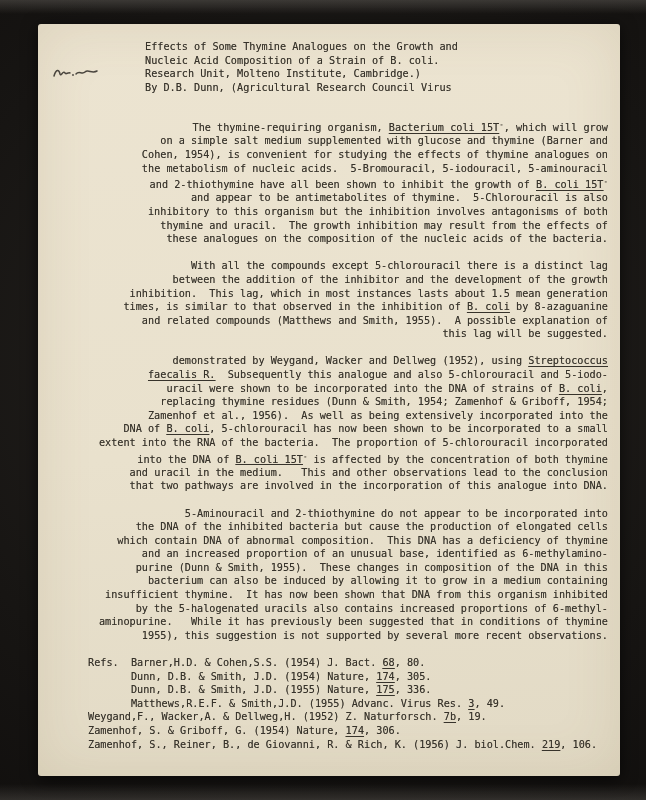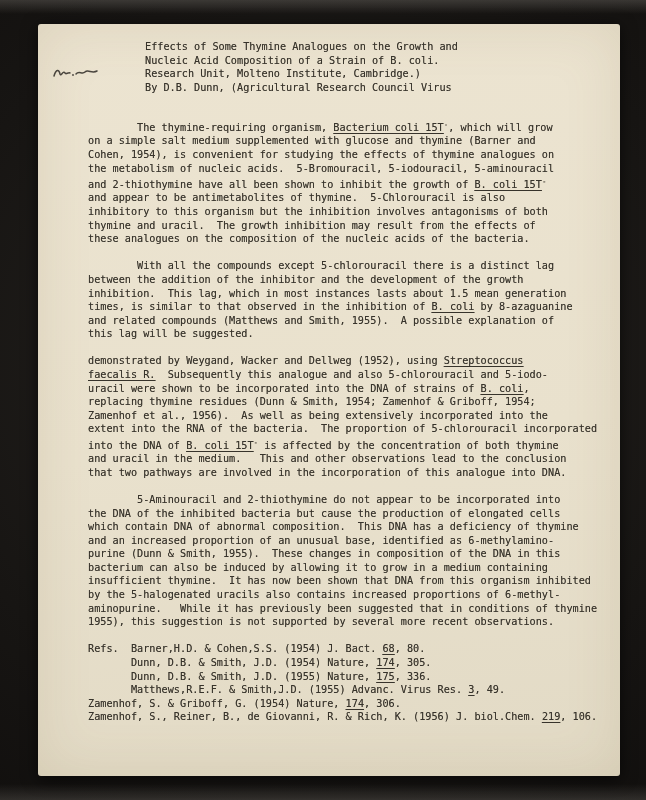--- a/index.html
+++ b/index.html
@@ -37,21 +37,21 @@
   .u {
     text-decoration: underline;
     text-decoration-thickness: 1px;
     text-underline-offset: 2px;
   }
   .sup {
     font-size: 7.5px;
     vertical-align: 3.5px;
   }
   .block-title { margin-left: 57px; margin-bottom: 24px; }
-  .block-paragraph { margin-bottom: 13.6px; }
+  .block-paragraph { margin-bottom: 13.6px; text-align: right; }
   .block-references { margin-bottom: 8px; }
   .scribble {
     position: absolute;
     left: 14px; top: 40px;
     width: 48px; height: 18px;
     opacity: 0.85;
   }
 </style>
 </head>
 <body>
@@ -88,20 +88,21 @@
           <div class="line"><span>times, is similar to that observed in the inhibition of </span><span class="u">B. coli</span><span> by 8-azaguanine</span></div>
           <div class="line"><span>and related compounds (Matthews and Smith, 1955).  A possible explanation of</span></div>
           <div class="line"><span>this lag will be suggested.</span></div>
         </div>
         <div class="block block-paragraph">
           <div class="line"><span>demonstrated by Weygand, Wacker and Dellweg (1952), using </span><span class="u">Streptococcus</span></div>
           <div class="line"><span class="u">faecalis R.</span><span>  Subsequently this analogue and also 5-chlorouracil and 5-iodo-</span></div>
           <div class="line"><span>uracil were shown to be incorporated into the DNA of strains of </span><span class="u">B. coli</span><span>,</span></div>
           <div class="line"><span>replacing thymine residues (Dunn &amp; Smith, 1954; Zamenhof &amp; Griboff, 1954;</span></div>
           <div class="line"><span>Zamenhof et al., 1956).  As well as being extensively incorporated into the</span></div>
+          <div class="line"><span>DNA of </span><span class="u">B. coli</span><span>, 5-chlorouracil has now been shown to be incorporated to a small</span></div>
           <div class="line"><span>extent into the RNA of the bacteria.  The proportion of 5-chlorouracil incorporated</span></div>
           <div class="line"><span>into the DNA of </span><span class="u">B. coli 15T</span><span class="sup">-</span><span> is affected by the concentration of both thymine</span></div>
           <div class="line"><span>and uracil in the medium.   This and other observations lead to the conclusion</span></div>
           <div class="line"><span>that two pathways are involved in the incorporation of this analogue into DNA.</span></div>
         </div>
         <div class="block block-paragraph">
           <div class="line"><span>        5-Aminouracil and 2-thiothymine do not appear to be incorporated into</span></div>
           <div class="line"><span>the DNA of the inhibited bacteria but cause the production of elongated cells</span></div>
           <div class="line"><span>which contain DNA of abnormal composition.  This DNA has a deficiency of thymine</span></div>
           <div class="line"><span>and an increased proportion of an unusual base, identified as 6-methylamino-</span></div>
@@ -110,18 +111,19 @@
           <div class="line"><span>insufficient thymine.  It has now been shown that DNA from this organism inhibited</span></div>
           <div class="line"><span>by the 5-halogenated uracils also contains increased proportions of 6-methyl-</span></div>
           <div class="line"><span>aminopurine.   While it has previously been suggested that in conditions of thymine</span></div>
           <div class="line"><span>1955), this suggestion is not supported by several more recent observations.</span></div>
         </div>
         <div class="block block-references">
           <div class="line"><span>Refs.  Barner,H.D. &amp; Cohen,S.S. (1954) J. Bact. </span><span class="u">68</span><span>, 80.</span></div>
           <div class="line"><span>       Dunn, D.B. &amp; Smith, J.D. (1954) Nature, </span><span class="u">174</span><span>, 305.</span></div>
           <div class="line"><span>       Dunn, D.B. &amp; Smith, J.D. (1955) Nature, </span><span class="u">175</span><span>, 336.</span></div>
           <div class="line"><span>       Matthews,R.E.F. &amp; Smith,J.D. (1955) Advanc. Virus Res. </span><span class="u">3</span><span>, 49.</span></div>
+          <div class="line"><span>Weygand,F., Wacker,A. &amp; Dellweg,H. (1952) Z. Naturforsch. </span><span class="u">7b</span><span>, 19.</span></div>
           <div class="line"><span>Zamenhof, S. &amp; Griboff, G. (1954) Nature, </span><span class="u">174</span><span>, 306.</span></div>
           <div class="line"><span>Zamenhof, S., Reiner, B., de Giovanni, R. &amp; Rich, K. (1956) J. biol.Chem. </span><span class="u">219</span><span>, 106.</span></div>
         </div>
       </div>
   </div>
 </div>
 
 </body></html>

